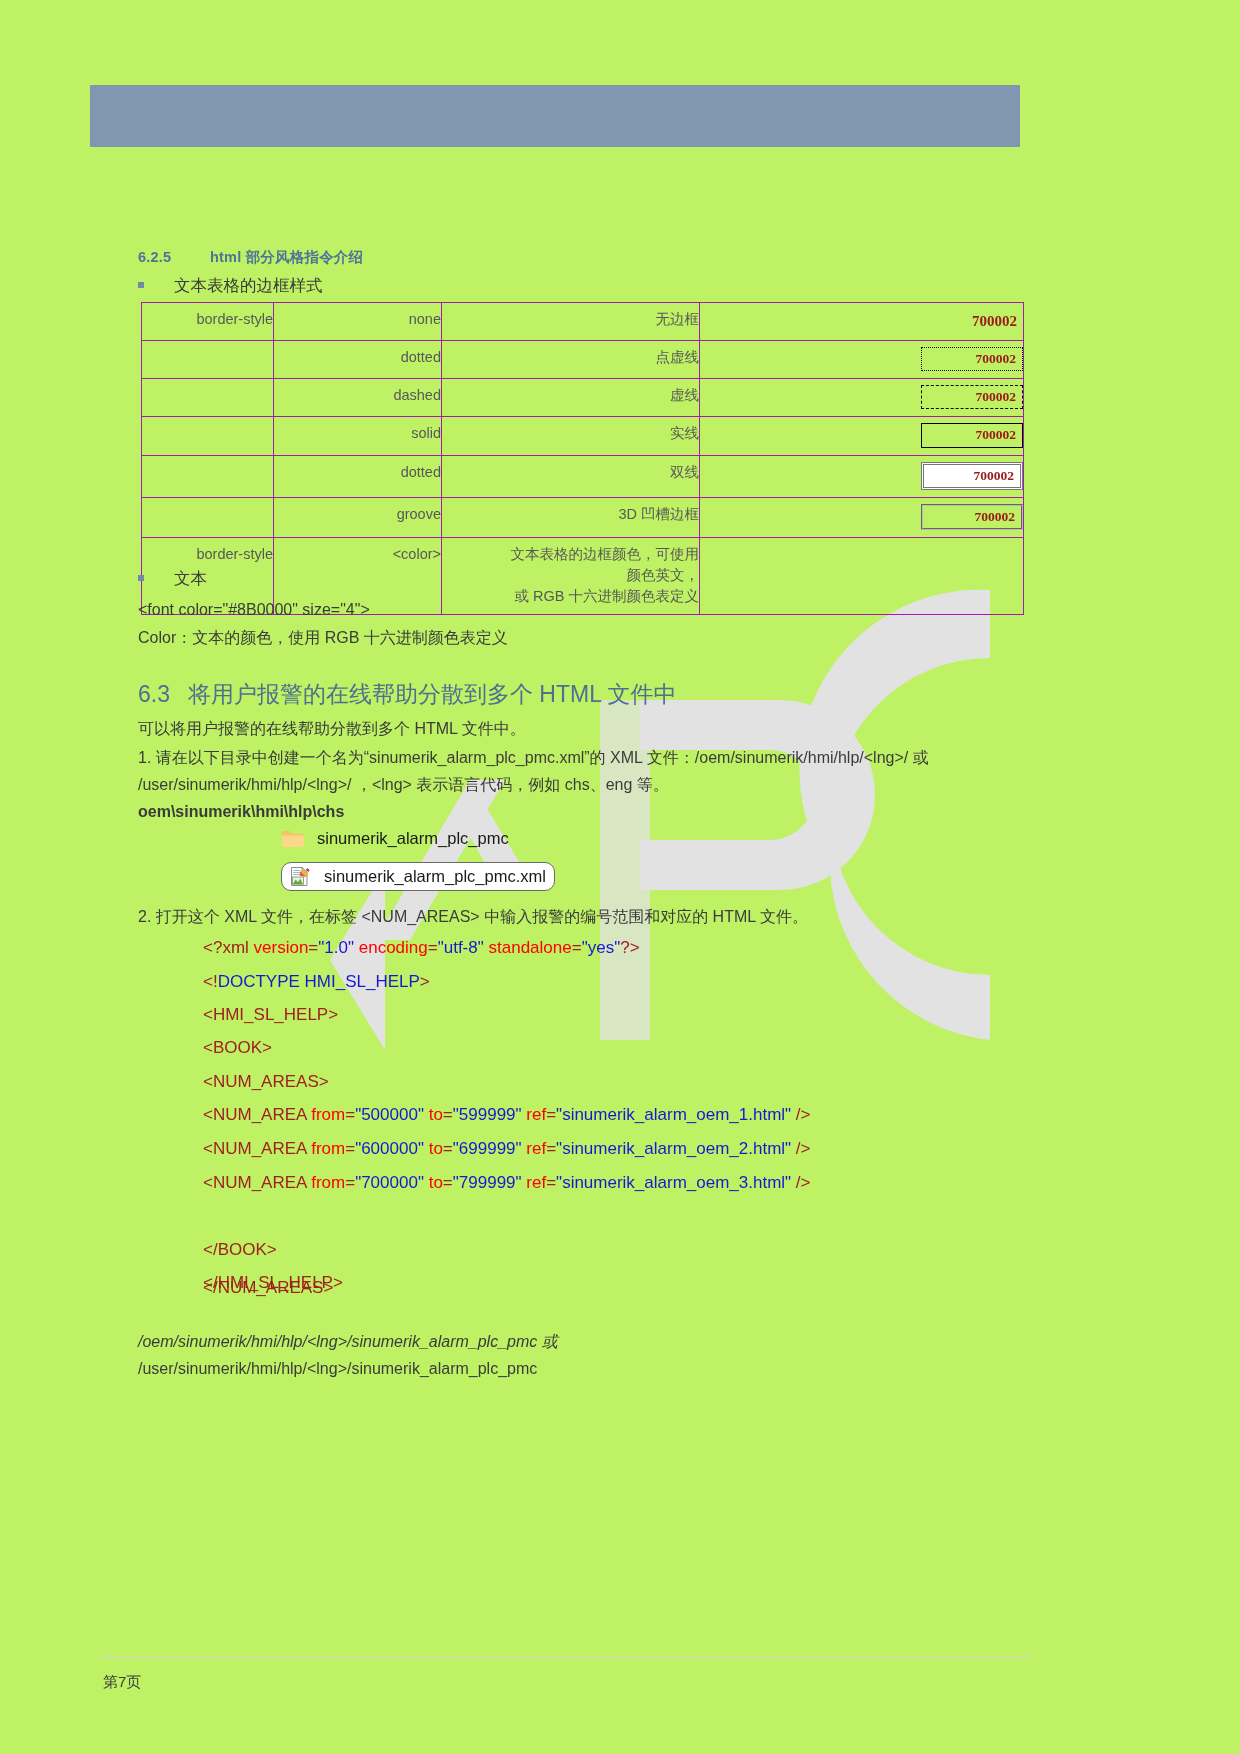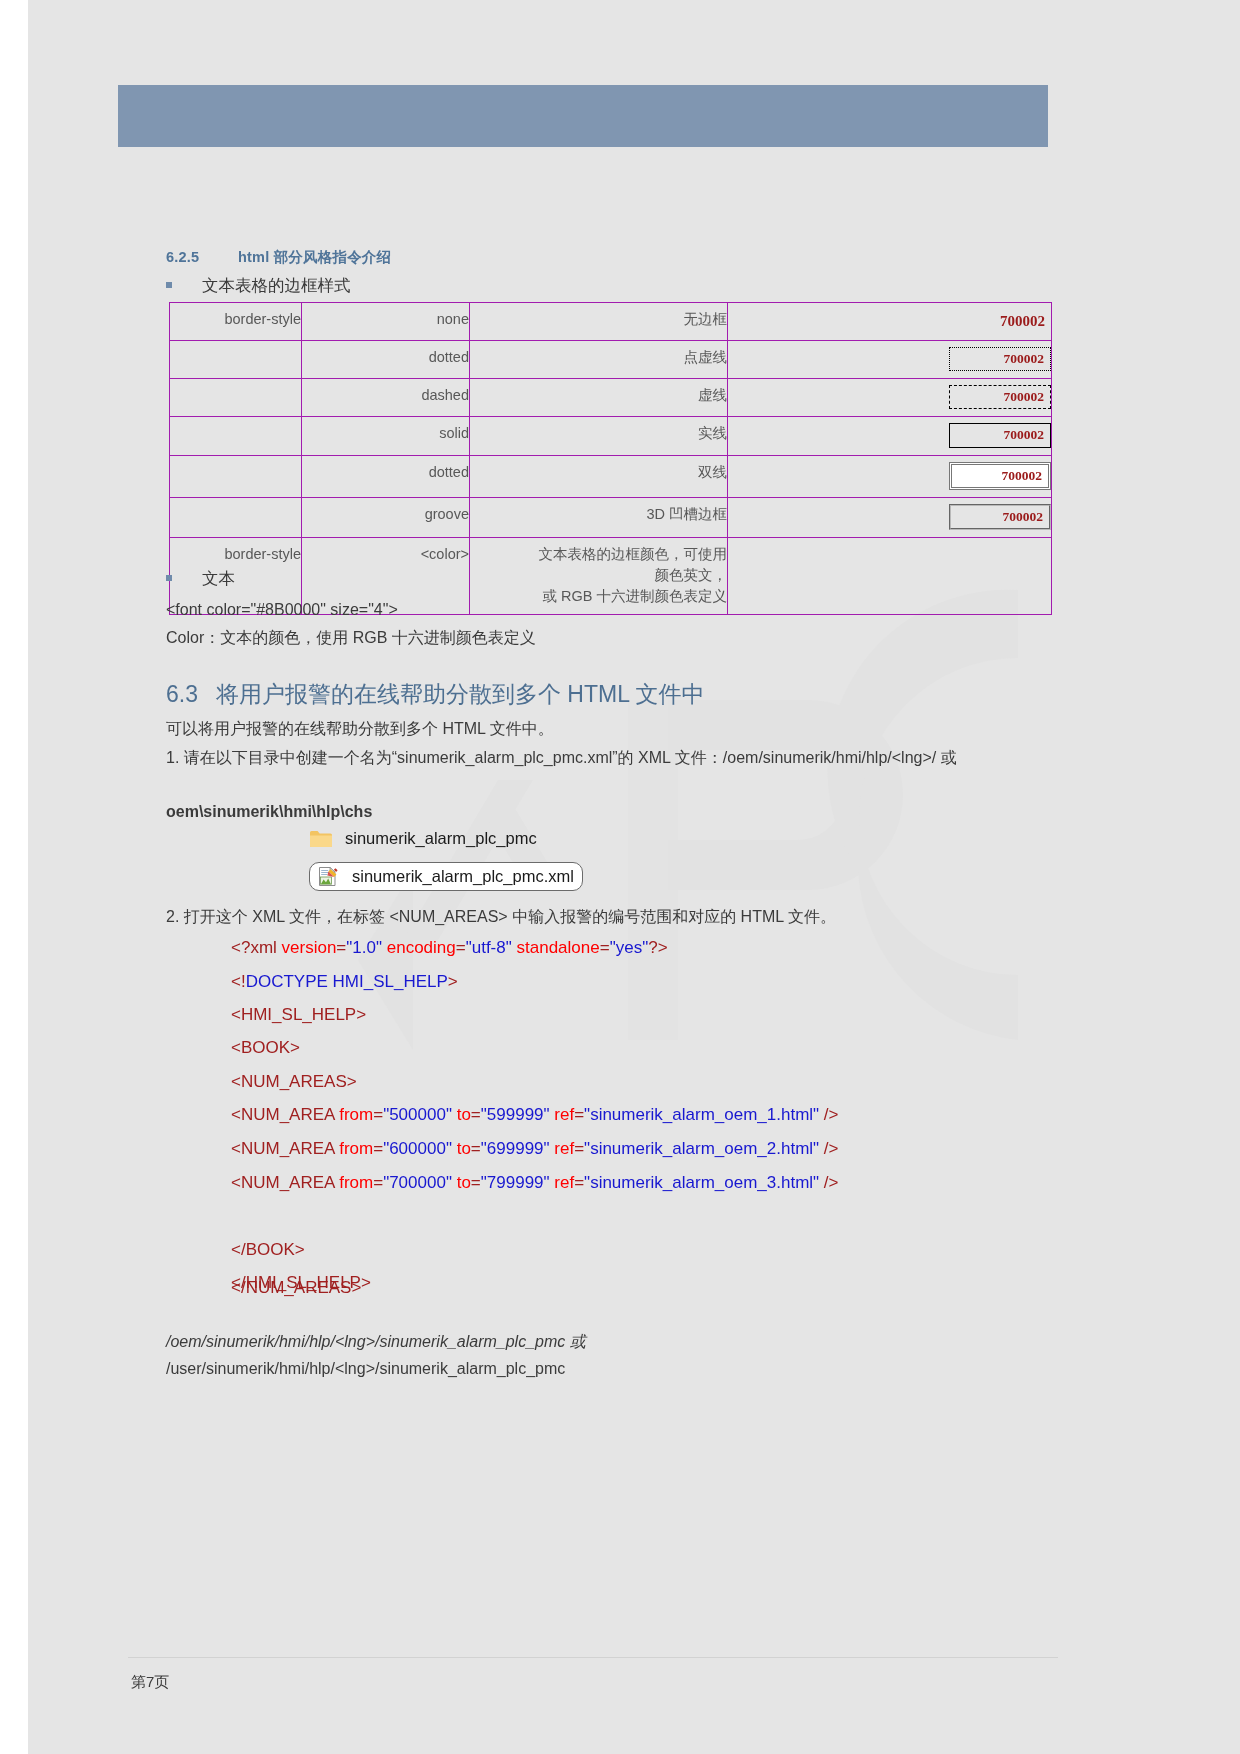--- a/index.html
+++ b/index.html
@@ -13,22 +13,21 @@
     position: relative;
     font-family: "Liberation Sans", sans-serif;
     color: #3b3b3b;
     overflow: hidden;
   }
 
   
   .page {
     position: absolute;
     inset: 0;
-    background: #e5e5e5;
-    margin-left: 28px;
+    background: #bef264;
   }
 
   
   .header-band {
     position: absolute;
     left: 90px;
     top: 85px;
     width: 930px;
     height: 62px;
     background: #8096b1;
@@ -290,20 +289,21 @@
     <div class="para" style="left:138px; top:598px;">&lt;font color="#8B0000" size="4"&gt;</div>
     <div class="para" style="left:138px; top:626px;">Color：文本的颜色，使用 RGB 十六进制颜色表定义</div>
 
     <div class="h2" style="top:679px;">
       <span class="n">6.3</span><span>将用户报警的在线帮助分散到多个 HTML 文件中</span>
     </div>
 
     <div class="para" style="left:138px; top:717px;">可以将用户报警的在线帮助分散到多个 HTML 文件中。</div>
 
     <div class="para" style="left:138px; top:746px;">1. 请在以下目录中创建一个名为“sinumerik_alarm_plc_pmc.xml”的 XML 文件：/oem/sinumerik/hmi/hlp/&lt;lng&gt;/ 或</div>
+    <div class="para" style="left:138px; top:773px;">/user/sinumerik/hmi/hlp/&lt;lng&gt;/ ，&lt;lng&gt; 表示语言代码，例如 chs、eng 等。</div>
     <div class="para bold" style="left:138px; top:800px;">oem\sinumerik\hmi\hlp\chs</div>
 
     <div class="file-row" style="left:281px; top:828px;">
       <span class="ficon">
         <svg viewBox="0 0 24 21" xmlns="http://www.w3.org/2000/svg">
           <path d="M1 4.5 A1.5 1.5 0 0 1 2.5 3 H8.6 L10.6 5.4 H21.5 A1.5 1.5 0 0 1 23 6.9 V17.5 A1.5 1.5 0 0 1 21.5 19 H2.5 A1.5 1.5 0 0 1 1 17.5 Z" fill="#f3c462"></path>
           <path d="M1 7.6 H23 V17.5 A1.5 1.5 0 0 1 21.5 19 H2.5 A1.5 1.5 0 0 1 1 17.5 Z" fill="#fad88a"></path>
         </svg>
       </span>
       <span class="label">sinumerik_alarm_plc_pmc</span>

